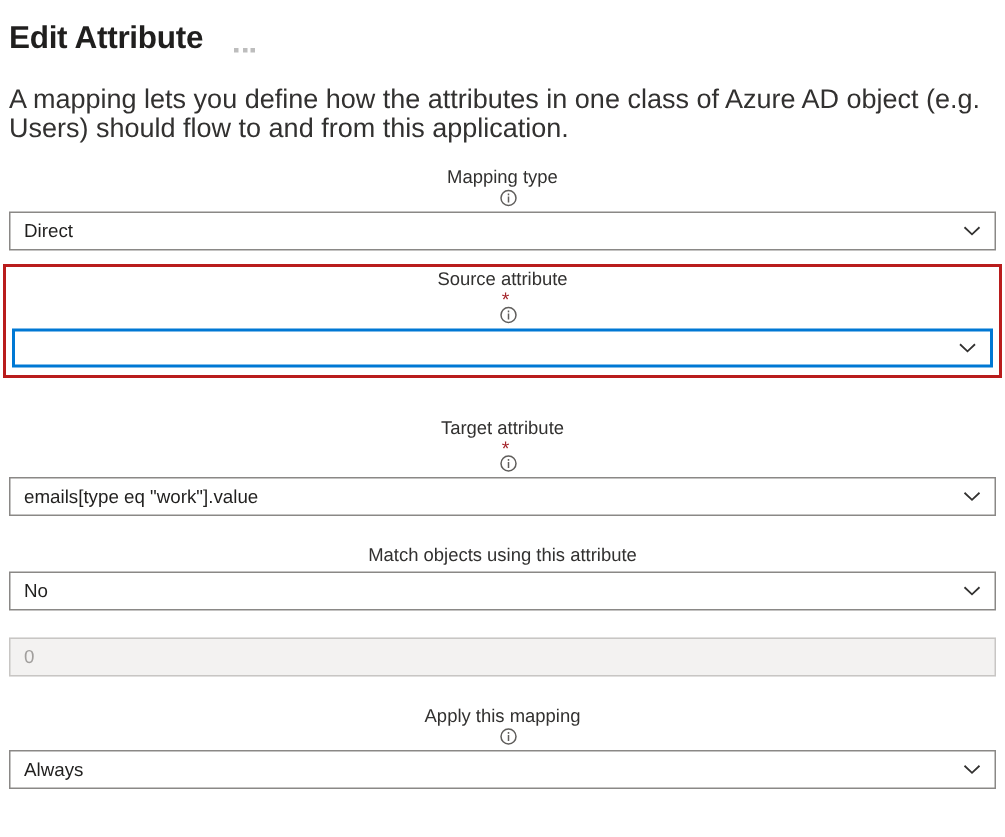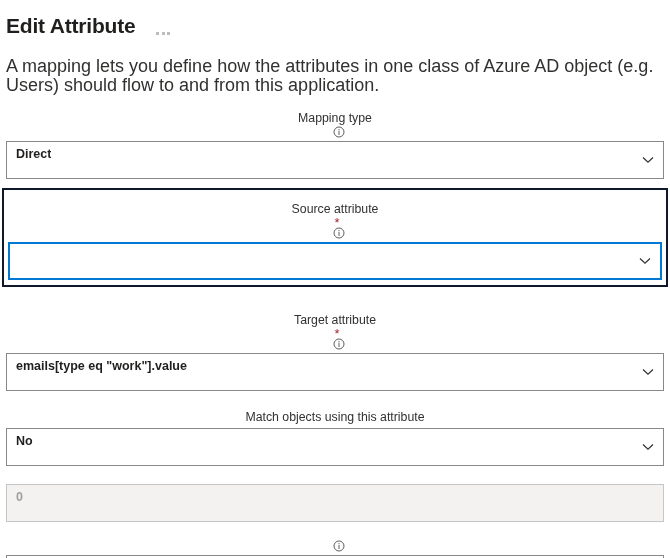--- a/index.html
+++ b/index.html
@@ -87,26 +87,25 @@
     justify-content: center;
     width: 12px;
     height: 12px;
     cursor: pointer;
     flex: 0 0 auto;
   }
   .info-icon svg { display: block; }
 
   .control {
     position: relative;
-    height: 38px;
+    height: 26px;
     border: 1px solid #8a8886;
     background: #ffffff;
     display: flex;
     align-items: flex-start;
-    font-weight: bold;
   }
   .control .value {
     font-size: 12.5px;
     color: #201f1e;
     padding-left: 9px;
     line-height: 24px;
     white-space: nowrap;
     overflow: hidden;
   }
   .control .chevron {
@@ -124,23 +123,23 @@
   .control.disabled {
     background: #f3f2f1;
     border-color: #c8c6c4;
   }
   .control.disabled .value {
     color: #a19f9d;
   }
 
   
   .highlight-box {
-    border: 2px solid #0f172a;
+    border: 2px solid #b91c1c;
     margin: 9px -4px 0 -4px;
-    padding: 11px 4px 5px 4px;
+    padding: 0 4px 5px 4px;
   }
 
   .gap-sm  { height: 9px; }
   .gap-md  { height: 16px; }
   .gap-lg  { height: 18px; }
 </style>
 </head>
 <body>
 
 <div class="page-header">
@@ -248,20 +247,21 @@
   <div class="field">
     <div class="control disabled">
       <div class="value">0</div>
     </div>
   </div>
 
   <div class="gap-lg"></div>
 
   <div class="field">
     <div class="field-label">
+      <span>Apply this mapping</span>
       <span class="info-icon">
         <svg width="12" height="12" viewBox="0 0 12 12">
             <circle cx="6" cy="6" r="5" fill="none" stroke="#605e5c" stroke-width="1"></circle>
             <rect x="5.5" y="5" width="1" height="4" fill="#605e5c"></rect>
             <rect x="5.5" y="3" width="1" height="1.2" fill="#605e5c"></rect>
           </svg>
       </span>
     </div>
     <div class="control">
       <div class="value">Always</div>

